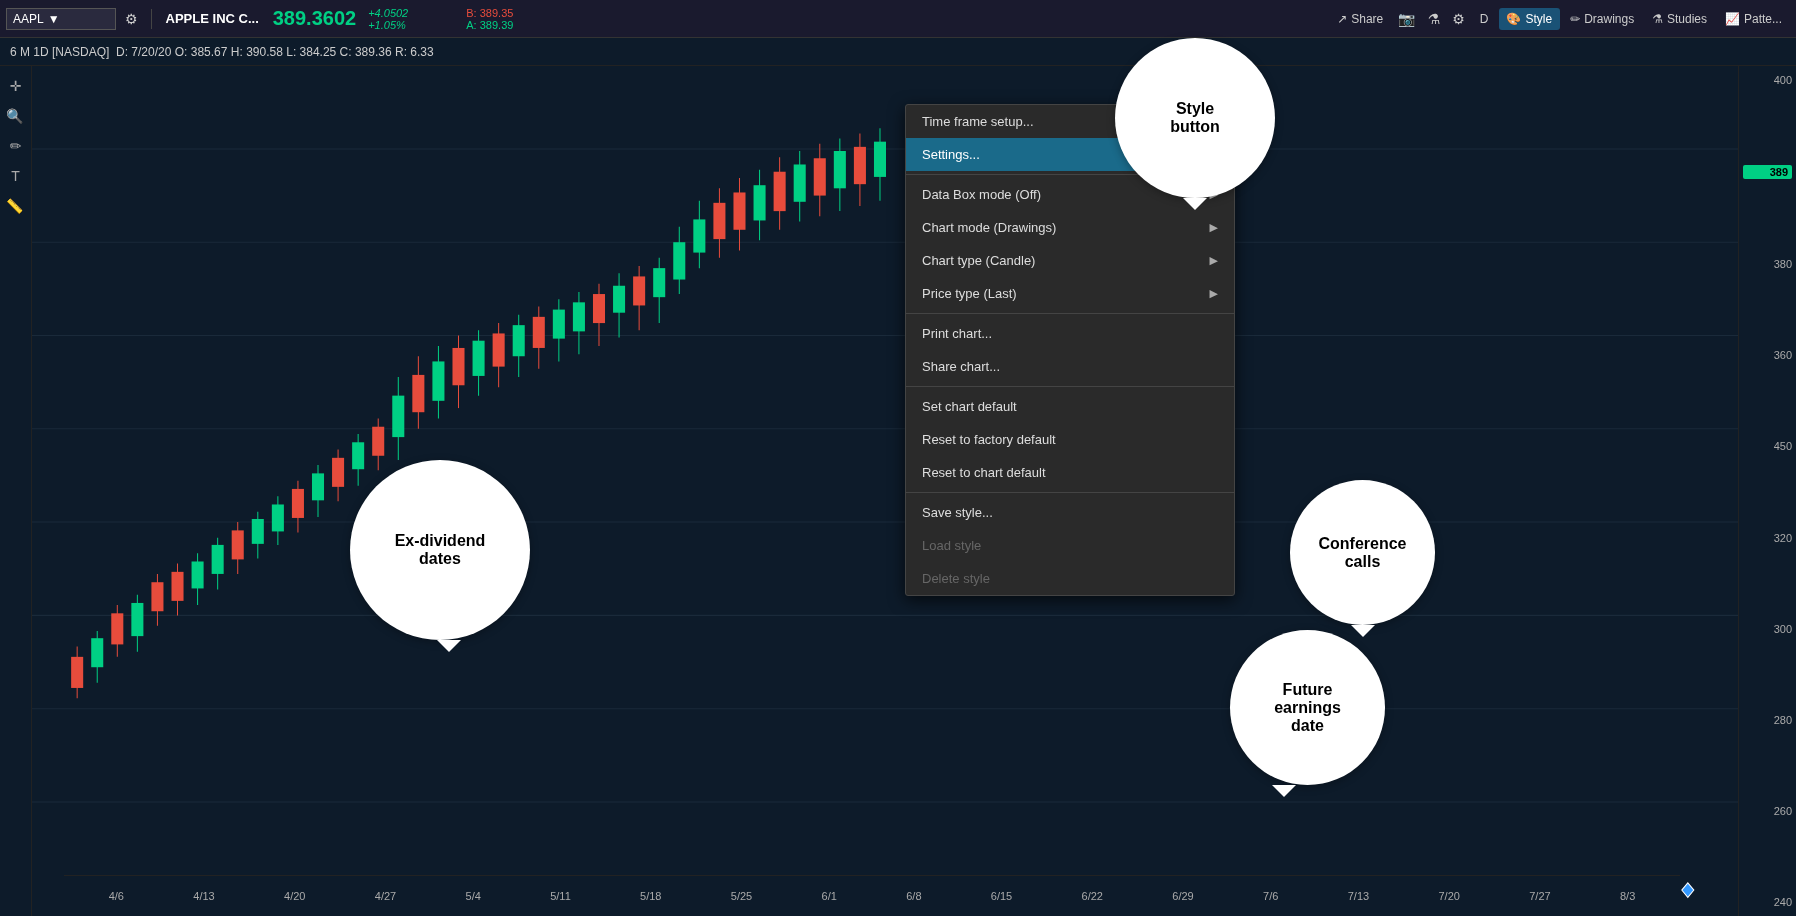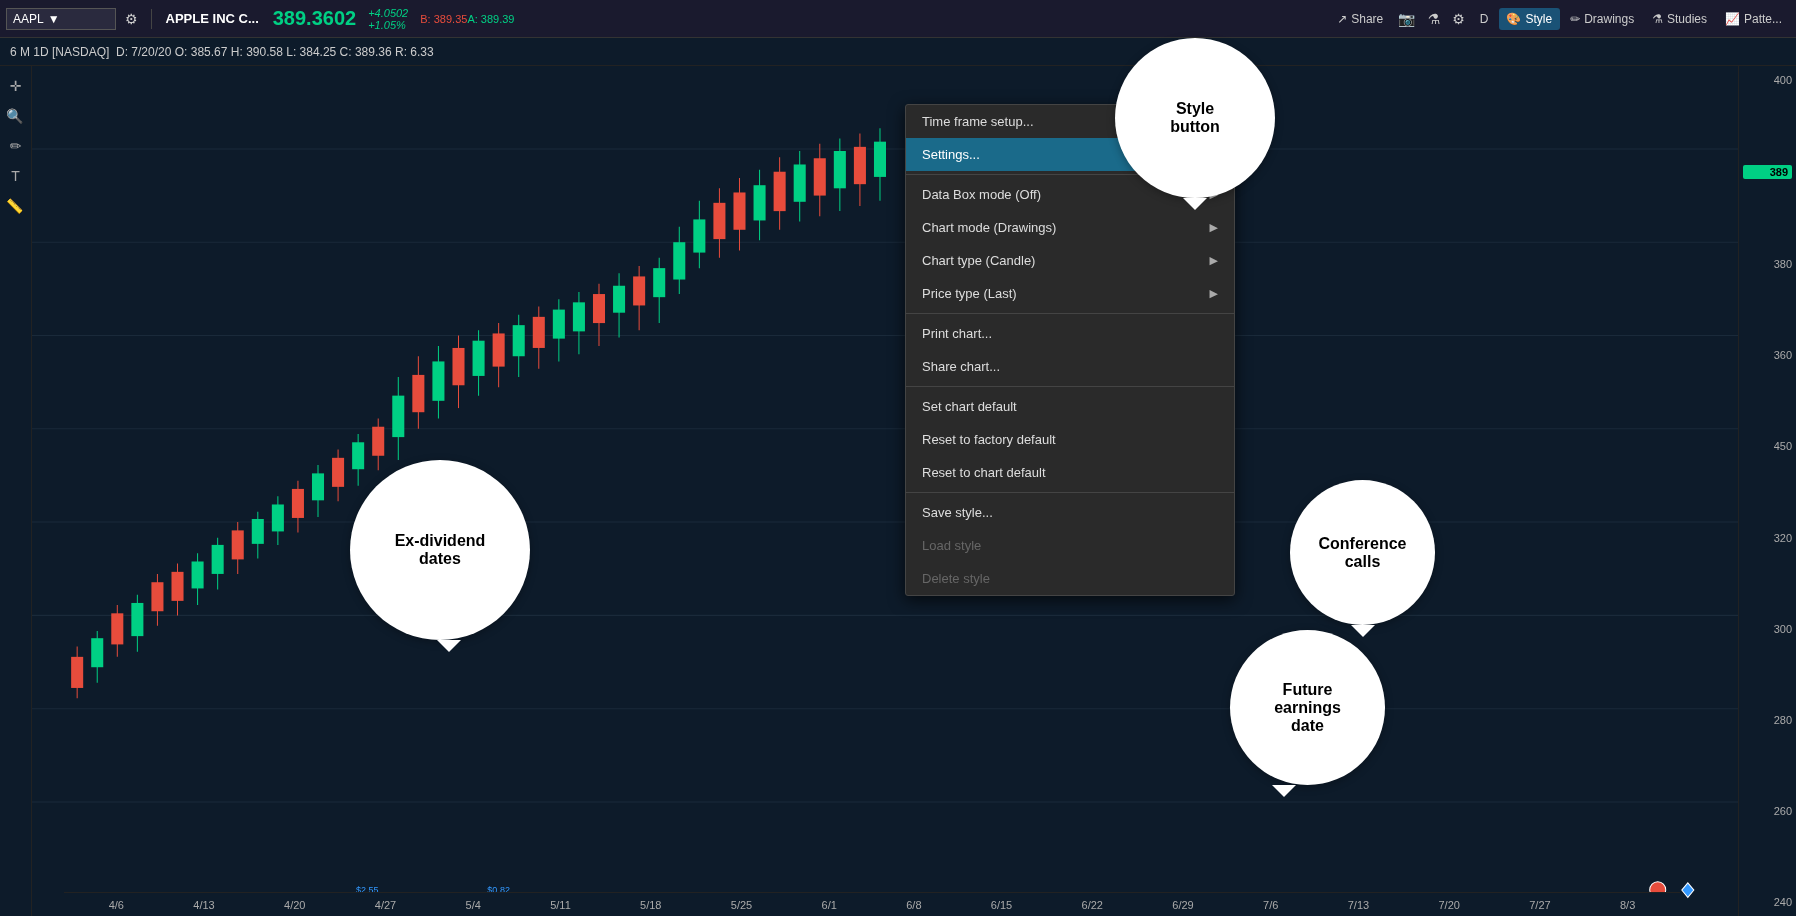--- a/index.html
+++ b/index.html
@@ -44,22 +44,24 @@
     .price-change {
       display: flex;
       flex-direction: column;
       font-size: 11px;
       color: #00d084;
       padding: 0 4px;
       font-style: italic;
     }
     .bid-ask {
       display: flex;
+      flex-direction: column;
       font-size: 11px;
       padding: 0 4px;
+      margin-left: 46px;
     }
     .bid { color: #e74c3c; }
     .ask { color: #00d084; }
     .toolbar-separator { width: 1px; height: 20px; background: #444; margin: 0 4px; }
     .toolbar-right { margin-left: auto; display: flex; align-items: center; gap: 2px; }
     .toolbar-btn {
       color: #ccc;
       font-size: 12px;
       cursor: pointer;
       padding: 4px 8px;
@@ -143,21 +145,21 @@
       padding: 1px 4px;
       border-radius: 2px;
     }
 
     
     .date-axis {
       position: absolute;
       bottom: 0;
       left: 32px;
       right: 58px;
-      height: 24px;
+      height: 41px;
       background: #0d1b2a;
       border-top: 1px solid #222;
       display: flex;
       align-items: center;
       padding: 0 10px;
       justify-content: space-around;
       font-size: 11px;
       color: #aaa;
     }
 

